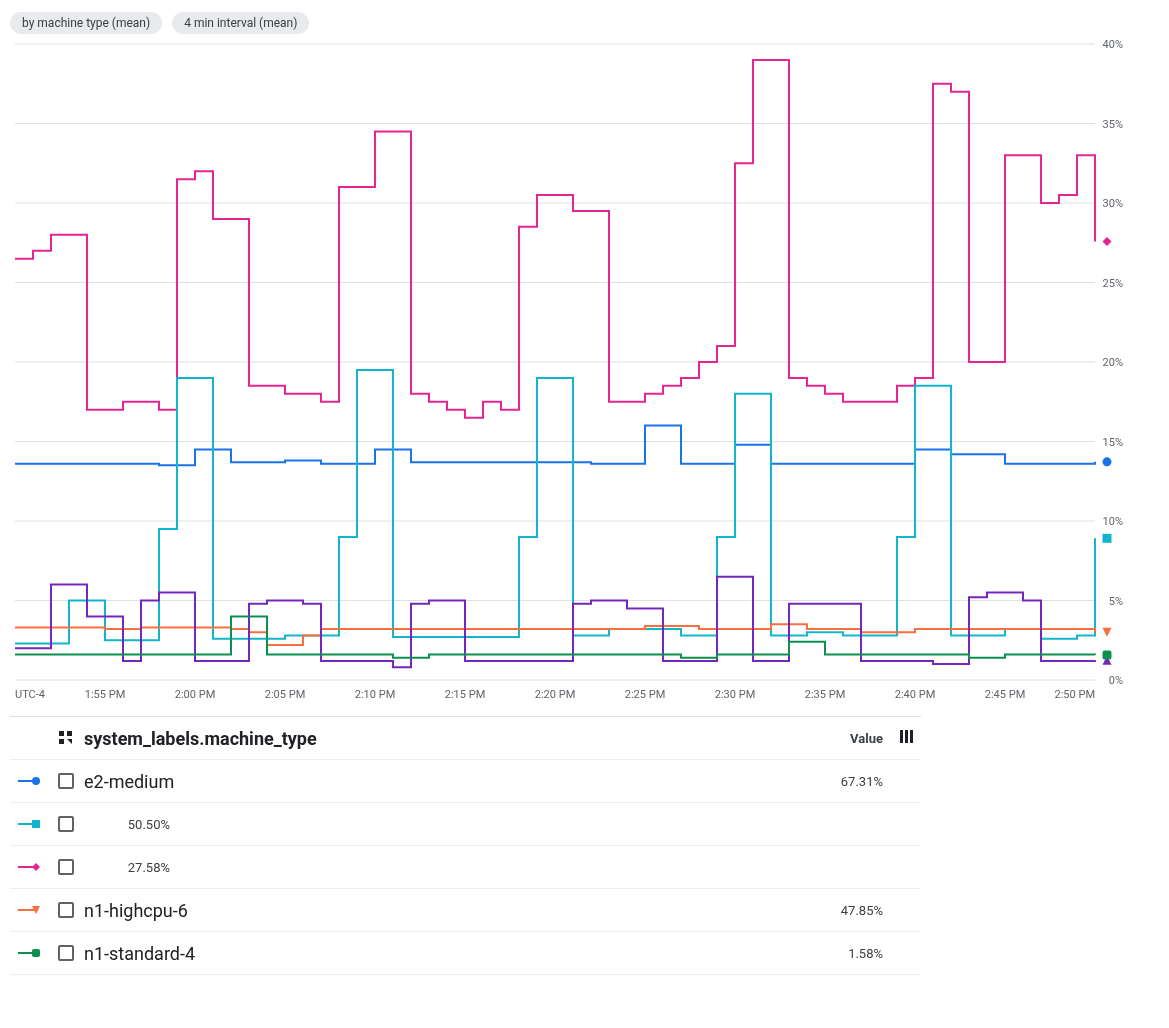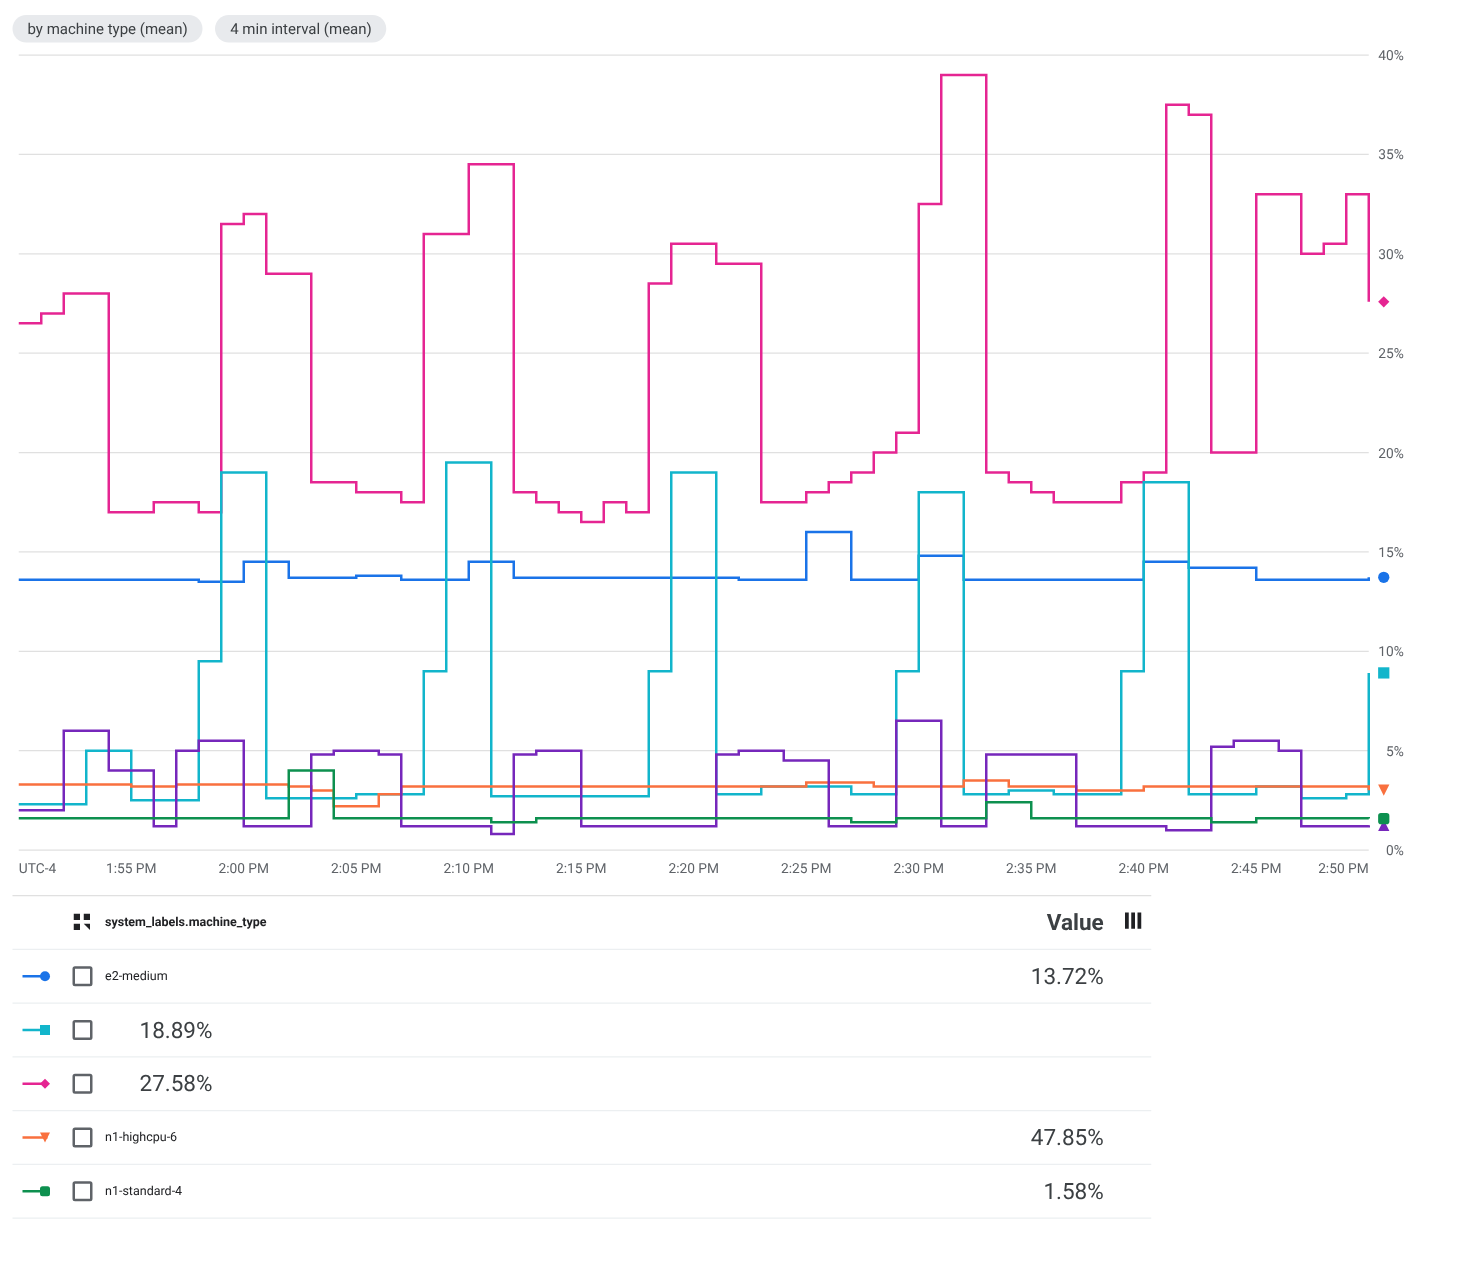--- a/index.html
+++ b/index.html
@@ -24,22 +24,22 @@
   .series { fill: none; stroke-width: 2; }
 
   .table-wrap { border-top: 1px solid #e0e0e0; margin-top: 6px; }
   .thead, .trow {
     display: flex; align-items: center; height: 43px;
     border-bottom: 1px solid #eceff1; padding: 0 8px;
   }
   .thead { font-weight: 700; color: #202124; }
   .col-marker { width: 40px; display:flex; align-items:center; }
   .col-cb { width: 22px; display:flex; align-items:center; }
-  .col-label { flex: 1; padding-left: 4px; font-size: 10px; color: #202124; }
-  .col-value { width: 90px; text-align: right; font-size: 18px; color: #3c4043; }
+  .col-label { flex: 1; padding-left: 4px; font-size: 18px; color: #202124; }
+  .col-value { width: 90px; text-align: right; font-size: 13px; color: #3c4043; }
   .col-cols { width: 30px; text-align: right; }
 
   .legend-marker-line { display:inline-block; width:20px; height:2px; position:relative; }
   .legend-marker-shape { position:absolute; left:13px; top:-4px; width:10px; height:10px; }
 
   input[type="checkbox"].cb {
     width:16px; height:16px; appearance:none; border:2px solid #5f6368; border-radius:2px;
     cursor:pointer; margin:0;
   }
   .head-icon { display:inline-block; width:16px; height:16px; margin-right:6px; }
@@ -159,37 +159,37 @@
                 <g fill="#1a73e8">
                   <circle cx="5" cy="5" r="4"></circle>
                 </g>
               </svg>
             </span>
           </div>
           <div class="col-cb">
             <input type="checkbox" class="cb" style="">
           </div>
           <div class="col-label">e2-medium</div>
-          <div class="col-value">13.72%</div>
+          <div class="col-value">67.31%</div>
           <div class="col-cols"></div>
         </div>
         <div class="trow">
           <div class="col-marker">
             <span class="legend-marker-line" style="background:#12b5cb">
               <svg class="legend-marker-shape" width="10" height="10">
                 <g fill="#12b5cb">
                   <rect x="1" y="1" width="8" height="8"></rect>
                 </g>
               </svg>
             </span>
           </div>
           <div class="col-cb">
             <input type="checkbox" class="cb" style="">
           </div>
-          <div class="col-value">18.89%</div>
+          <div class="col-value">50.50%</div>
           <div class="col-cols"></div>
         </div>
         <div class="trow">
           <div class="col-marker">
             <span class="legend-marker-line" style="background:#e52592">
               <svg class="legend-marker-shape" width="10" height="10">
                 <g fill="#e52592">
                   <polygon points="5,1 9,5 5,9 1,5"></polygon>
                 </g>
               </svg>

